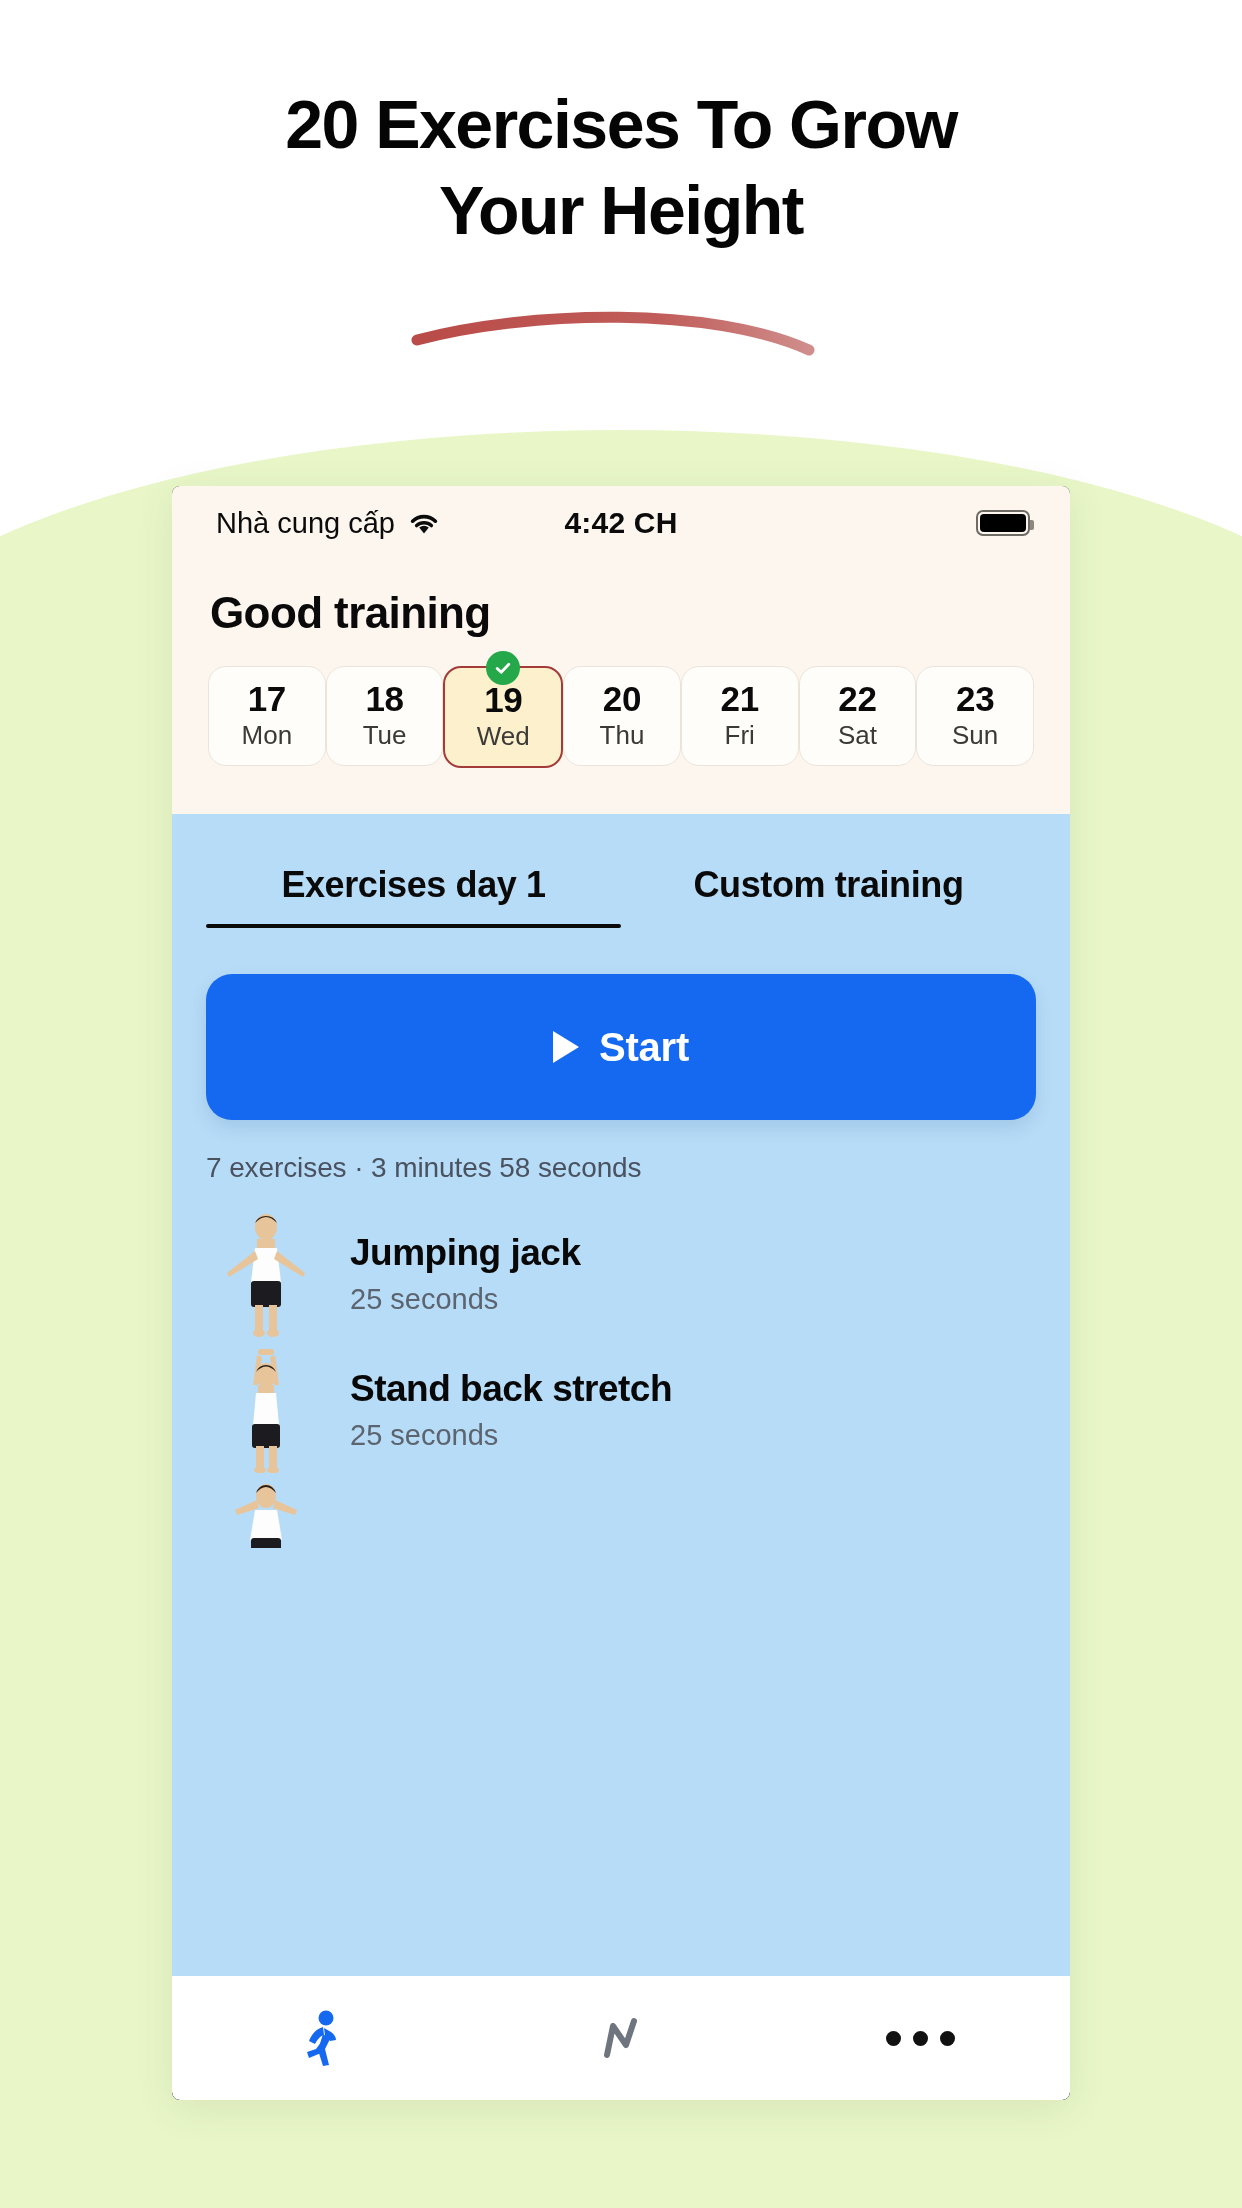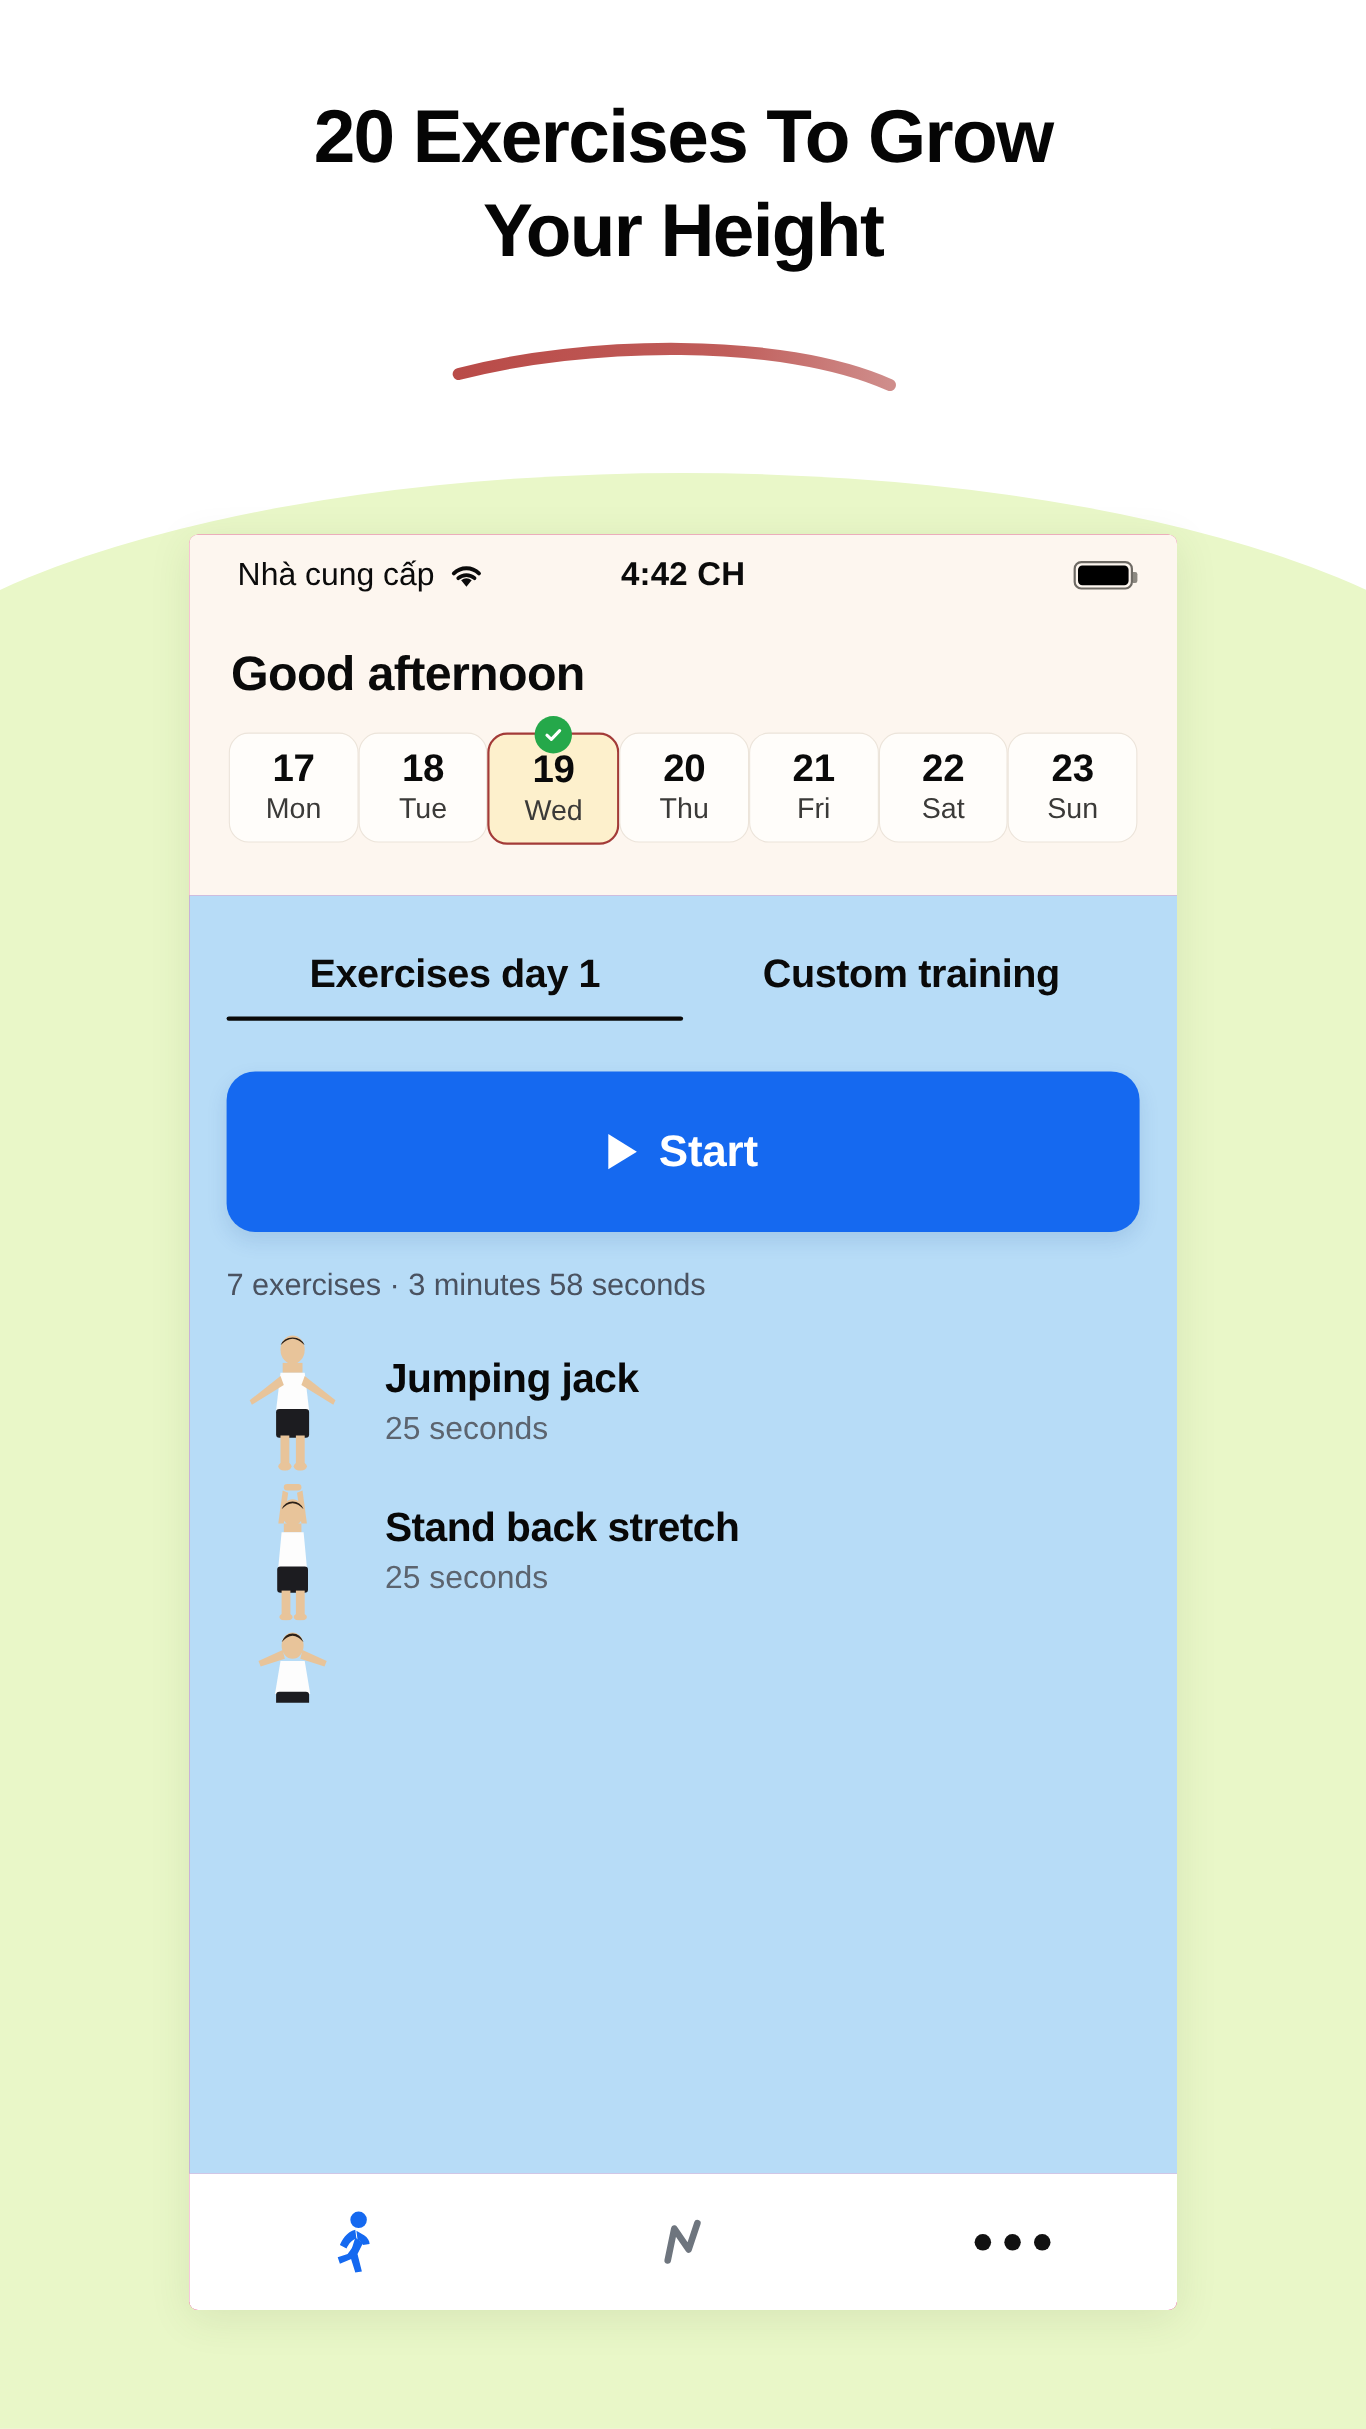--- a/index.html
+++ b/index.html
@@ -72,21 +72,21 @@
     position: absolute;
     left: 50%;
     transform: translateX(-50%);
     top: 486px;
     width: 898px;
     height: 1614px;
     border-radius: 8px;
     overflow: hidden;
     z-index: 10;
     box-shadow: 0 8px 38px rgba(60,80,30,0.10);
-    background: #ec4899;
+    background: #0f172a;
     display: flex;
     flex-direction: column;
   }
 
   
   .statusbar {
     height: 74px;
     background: #fdf6ef;
     display: flex;
     align-items: center;
@@ -405,21 +405,21 @@
     </div>
     <div class="sb-time">4:42 CH</div>
     <div class="sb-right">
       <div class="battery">
           <i></i>
         </div>
     </div>
   </div>
 
   <div class="cream-panel">
-    <div class="greeting">Good afternoon</div>
+    <div class="greeting">Good training</div>
 
 
 
     <div class="week">
       <div class="day">
         <div class="num">17</div>
         <div class="dow">Mon</div>
       </div>
       <div class="day">
         <div class="num">18</div>

